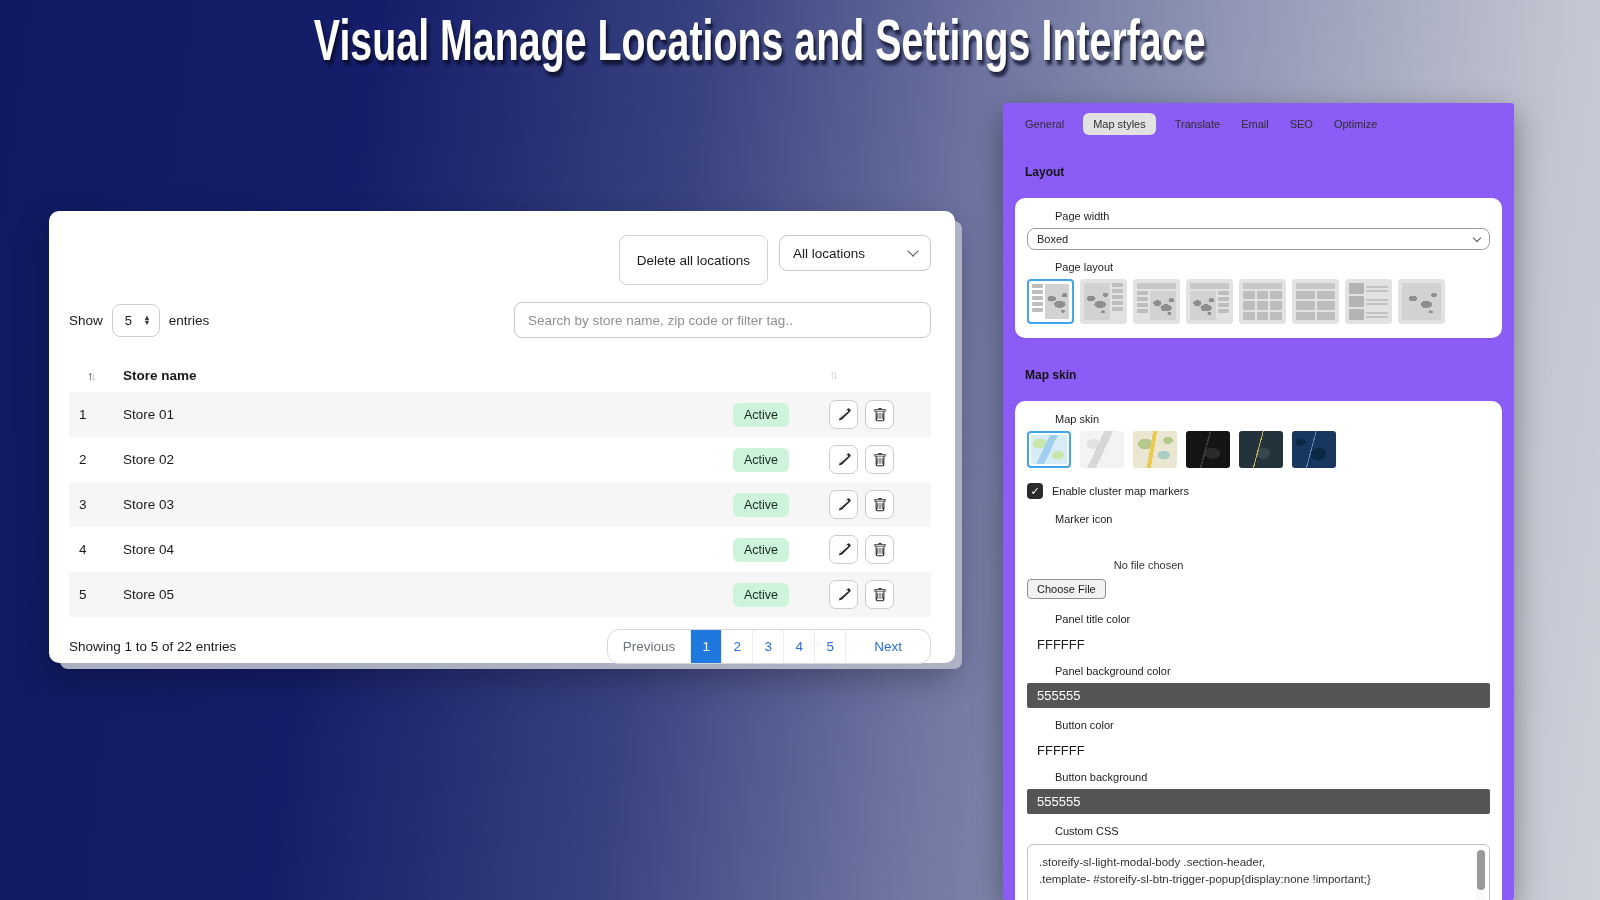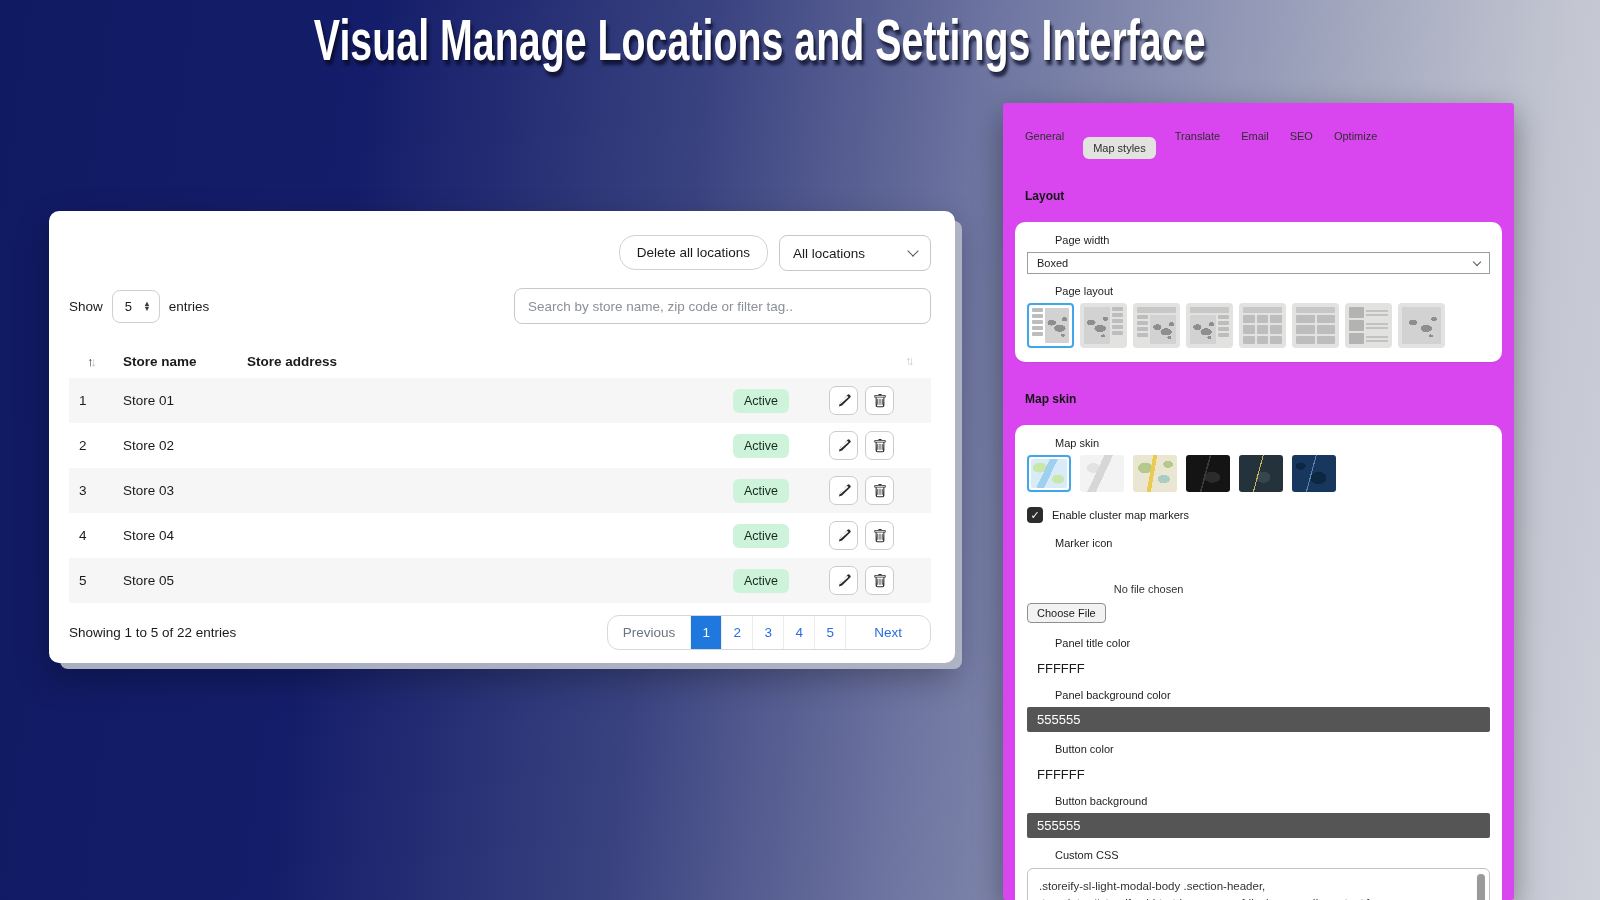--- a/index.html
+++ b/index.html
@@ -19,21 +19,21 @@
   }
 
   
   .loc-card {
     position:absolute; left:49px; top:211px; width:906px; height:452px;
     background:#fff; border-radius:10px; padding:24px 24px 18px 20px;
     box-shadow:9px 8px 0 -2px rgba(178,183,199,.95), 0 14px 34px rgba(0,0,0,.3);
   }
   .loc-top { display:flex; justify-content:flex-end; gap:11px; }
   .btn-delete-all {
-    background:#fff; border:1px solid #d2d2d2; border-radius:16px; padding:0 17px; height:35px;
+    background:#fff; border:1px solid #d2d2d2; border-radius:8px; padding:0 17px; height:50px;
     font-size:13.5px; color:#1a1a1a; cursor:pointer; font-family:inherit;
   }
   .sel-locations {
     width:152px; height:36px; border:1px solid #c9c9c9; border-radius:8px; background:#fff;
     display:flex; align-items:center; justify-content:space-between; padding:0 13px; font-size:13.5px; cursor:pointer;
   }
   .chev { width:8px; height:8px; border-right:1.6px solid #555; border-bottom:1.6px solid #555; transform:rotate(45deg); margin-top:-4px; flex:none; }
 
   .loc-row2 { display:flex; justify-content:space-between; align-items:center; margin-top:17px; }
   .show-group { display:flex; align-items:center; gap:9px; font-size:13.5px; color:#1a1a1a; }
@@ -73,30 +73,30 @@
   .pcell { font-size:13.5px; padding:9px 0; text-align:center; cursor:pointer; border-left:1px solid #ececec; }
   .pcell:first-child { border-left:none; }
   .p-prev { color:#6b7480; padding:9px 15px; }
   .p-num { width:31px; color:#2b6de0; }
   .p-num.active { background:#1f78dd; color:#fff; }
   .p-next { color:#2b6de0; padding:9px 28px; }
 
   
   .set-panel {
     position:absolute; left:1003px; top:103px; width:511px; height:797px;
-    background:#d946ef; border-radius:3px; padding:10px 12px;
+    background:#8b5cf6; border-radius:3px; padding:10px 12px;
     box-shadow:0 10px 30px rgba(0,0,0,.38);
   }
   .tabs { display:flex; align-items:center; gap:17px; padding-left:8px; }
   .tab { font-size:11px; color:#2e2e2e; cursor:pointer; padding:5px 2px; white-space:nowrap; }
-  .tab.active { background:#e2e2e1; border-radius:6px; padding:5px 10px;margin-top:24px; }
+  .tab.active { background:#e2e2e1; border-radius:6px; padding:5px 10px; }
   .sec-heading { font-size:12px; font-weight:bold; margin:30px 0 0 10px; color:#141414; }
   .card { background:#fff; border-radius:10px; margin-top:19px; padding:12px 12px 14px; box-shadow:0 1px 2px rgba(0,0,0,.06); }
   .flabel { font-size:11px; color:#1d1d1d; margin-bottom:6px;margin-left:28px; }
-  .select-sm { height:22px; border:1px solid #989da4; border-radius:0; background:#fff; display:flex;
+  .select-sm { height:22px; border:1px solid #989da4; border-radius:8px; background:#fff; display:flex;
     align-items:center; justify-content:space-between; padding:0 9px; font-size:11px; cursor:pointer; }
   .select-sm .chev { width:6px; height:6px; border-width:1.3px; margin-top:-2px; }
   .mt10 { margin-top:11px; } .mt14 { margin-top:14px; }
 
   .thumb-row { display:flex; gap:6px; margin-top:2px; }
   .lthumb { width:47px; height:45px; background:#e2e2e1; border-radius:4px; padding:4px; cursor:pointer; display:flex; flex-direction:column; gap:2px; }
   .lthumb.sel { border:2px solid #41a7ea; background:#fff; padding:3px; }
   .hbar { height:6px; background:#c7c7c7; border-radius:1px; flex:none; }
   .lt-body { display:flex; gap:2px; flex:1; min-height:0; }
   .sb-col { width:11px; display:flex; flex-direction:column; gap:2px; flex:none; }
@@ -187,21 +187,20 @@
       </div>
       <span>entries</span>
     </div>
     <input class="search-input" type="text" placeholder="Search by store name, zip code or filter tag.." style="">
   </div>
 
   <div class="loc-table">
     <div class="trow thead">
       <span class="sort-icon">↑<span class="dn">↓</span></span>
       <span>Store name</span>
-      <span>Store address</span>
       <span></span>
         <span></span>
       <span class="sort-icon-r">↑↓</span>
     </div>
 
     <div class="trow r1">
       <span class="cell-idx">1</span>
       <span class="cell-name">Store 01</span>
       <span><span class="addr-blur"></span></span>
       <span class="badge-active">Active</span>

